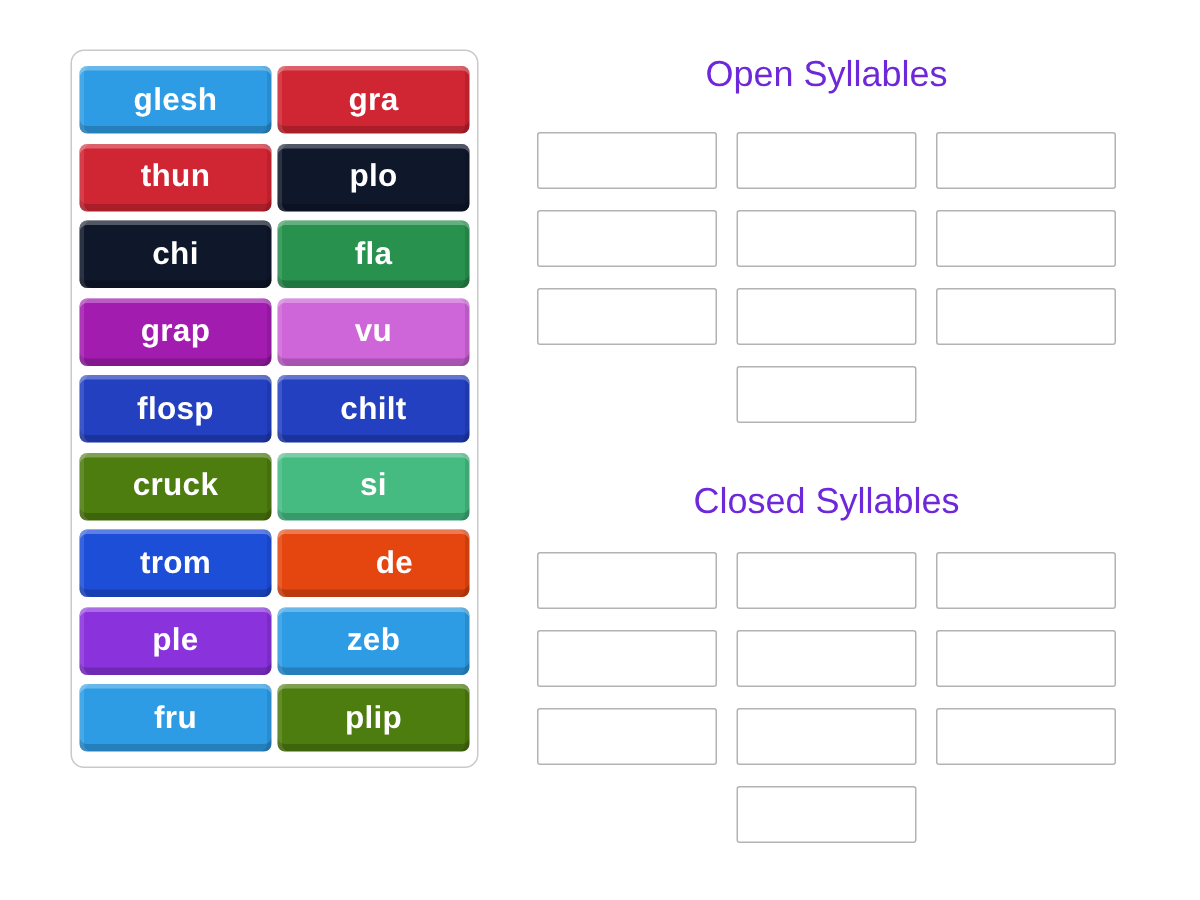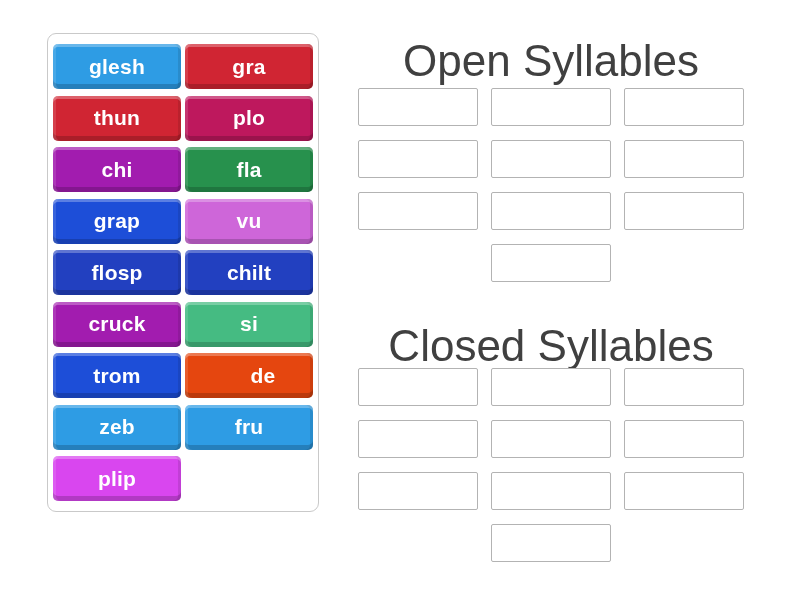--- a/index.html
+++ b/index.html
@@ -44,23 +44,23 @@
       inset 0 -5px 0 rgba(0,0,0,.18);
   }
   .tile span { pointer-events: none; }
   
   .group-title {
     position: absolute;
     left: 358px;
     width: 386px;
     margin: 0;
     text-align: center;
-    font-size: 44px;
+    font-size: 24px;
     font-weight: 400;
-    color: #404040;
+    color: #6d28d9;
     line-height: 1.15;
   }
   #title-open { top: 36px; }
   #title-closed { top: 302px; margin-top: 19px; }
   
   .slot-grid {
     position: absolute;
     left: 358px;
     width: 386px;
     display: grid;
@@ -86,60 +86,63 @@
   <div class="bank">
     <div class="tile" style="background-color: rgb(46, 156, 228);">
         <span>glesh</span>
       </div>
     <div class="tile" style="background-color: rgb(208, 37, 51);">
         <span>gra</span>
       </div>
     <div class="tile" style="background-color: rgb(208, 37, 51);">
         <span>thun</span>
       </div>
-    <div class="tile" style="background-color: #be185d;">
+    <div class="tile" style="background-color: #0f172a;">
         <span>plo</span>
       </div>
-    <div class="tile" style="background-color: #a21caf;">
+    <div class="tile" style="background-color: #0f172a;">
         <span>chi</span>
       </div>
     <div class="tile" style="background-color: rgb(39, 145, 77);">
         <span>fla</span>
       </div>
-    <div class="tile" style="background-color: #1d4ed8;">
+    <div class="tile" style="background-color: #a21caf;">
         <span>grap</span>
       </div>
     <div class="tile" style="background-color: rgb(206, 102, 217);">
         <span>vu</span>
       </div>
     <div class="tile" style="background-color: rgb(34, 64, 192);">
         <span>flosp</span>
       </div>
     <div class="tile" style="background-color: rgb(34, 64, 192);">
         <span>chilt</span>
       </div>
-    <div class="tile" style="background-color: #a21caf;">
+    <div class="tile" style="background-color: #4d7c0f;">
         <span>cruck</span>
       </div>
     <div class="tile" style="background-color: rgb(69, 187, 130);">
         <span>si</span>
       </div>
     <div class="tile" style="background-color: #1d4ed8; text-align: center;">
         <span>trom</span>
       </div>
     <div class="tile" style="background-color: rgb(229, 70, 15); padding-left: 28px;">
         <span>de</span>
       </div>
+    <div class="tile" style="background-color: rgb(138, 50, 220);">
+        <span>ple</span>
+      </div>
     <div class="tile" style="background-color: rgb(46, 156, 228);">
         <span>zeb</span>
       </div>
     <div class="tile" style="background-color: rgb(46, 156, 228);">
         <span>fru</span>
       </div>
-    <div class="tile" style="background-color: #d946ef;">
+    <div class="tile" style="background-color: #4d7c0f;">
         <span>plip</span>
       </div>
   </div>
 
   <h2 class="group-title" id="title-open">Open Syllables</h2>
 
   <div class="slot-grid" id="grid-open">
     <div class="slot"></div>
     <div class="slot"></div>
     <div class="slot"></div>

